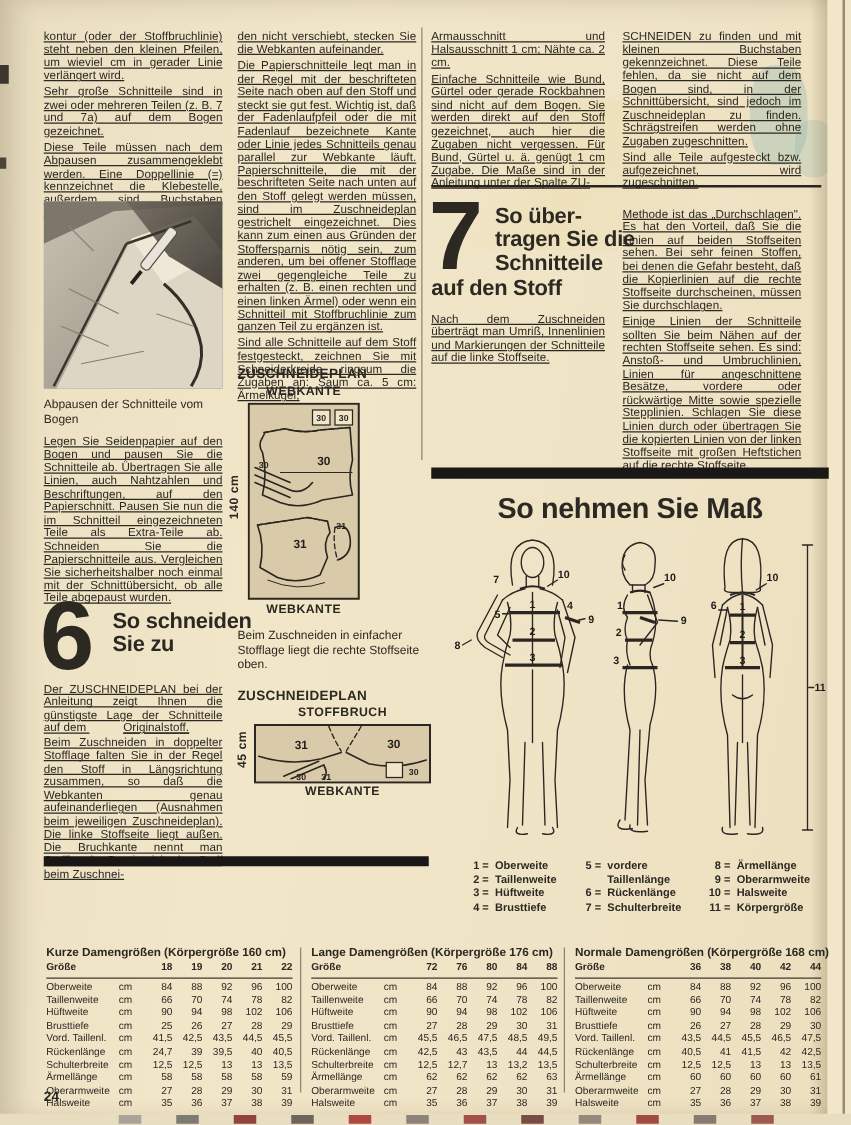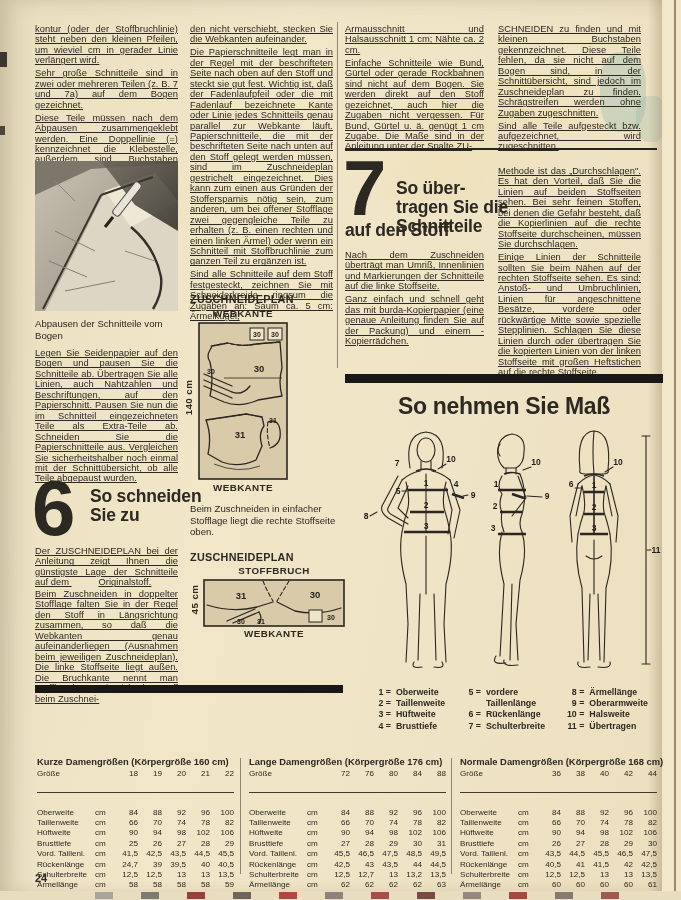--- a/index.html
+++ b/index.html
@@ -21,21 +21,21 @@
   .mass-title{font-weight:700;font-size:23px;letter-spacing:-.3px;text-align:center;}
   .legend{display:flex;font-size:8.8px;font-weight:700;line-height:11.2px;}
   .legend-col{margin-right:14px;}
   .legend-item{display:flex;}
   .lnum{width:19px;text-align:right;margin-right:5px;white-space:nowrap;flex:none;}
   .llab{white-space:pre-line;}
   .tables-head{font-weight:700;font-size:21px;letter-spacing:-.3px;}
   .mtable{position:absolute;width:197px;font-size:8.1px;line-height:8.3px;}
   .mt-title{font-weight:700;font-size:9.4px;margin-bottom:4px;white-space:nowrap;}
   .mt-row{display:flex;align-items:baseline;}
-  .mt-head{font-weight:400;padding-bottom:13px;border-bottom:1.2px solid #413a30;margin-bottom:16px;}
+  .mt-head{font-weight:700;padding-bottom:3px;border-bottom:1.2px solid #413a30;margin-bottom:3px;}
   .mt-label{width:58px;flex:none;}
   .mt-unit{width:19px;flex:none;}
   .mt-val{flex:1;text-align:right;}
   .mt-body .mt-row{margin-bottom:2.1px;}
   .photo{background:#b5ada0;}
   svg text{font-family:"Liberation Sans",sans-serif;}
   .dsolid{fill:none;stroke:#2b2621;stroke-width:1.3;stroke-linecap:round;stroke-linejoin:round;}
   .ddash{fill:none;stroke:#2b2621;stroke-width:1.1;stroke-dasharray:4 2.6;stroke-linecap:round;}
   .dthin{fill:none;stroke:#2b2621;stroke-width:.8;}
   .dbg{fill:#d9cbaa;stroke:#2b2621;stroke-width:1.6;}
@@ -176,29 +176,28 @@
       <text x="58" y="45" class="dnum2">31</text>
       <rect x="106" y="31" width="13" height="12" class="dbox"></rect>
       <text x="128" y="41" class="dnum2">30</text>
     </svg>
   </div>
   <div class="abs vlab" style="left:170px;top:594px;width:48px;">45 cm</div>
   <div class="abs dlabel" style="left:203px;top:628px;width:142px;">WEBKANTE</div>
 
   <div class="abs" style="left:345px;top:148px;width:312px;height:2px;background:#26241f;"></div>
   <div class="abs sec-num" style="left:343px;top:158px;">7</div>
-  <div class="abs sec-title" style="left:396px;top:163px;width:120px;margin-top:16px;">
+  <div class="abs sec-title" style="left:396px;top:163px;width:120px;">
     <div>So über-</div>
     <div>tragen Sie die</div>
     <div>Schnitteile</div>
   </div>
   <div class="abs sec-title" style="left:345px;top:221px;">auf den Stoff</div>
   <div class="abs body-col" style="left:345px;top:250px;width:139px;">
       <p class="para">Nach dem Zuschneiden überträgt man Umriß, Innenlinien und Markierungen der Schnitteile auf die linke Stoffseite.</p>
-      <p class="para">Ganz einfach und schnell geht das mit burda-Kopierpapier (eine genaue Anleitung finden Sie auf der Packung) und einem -Kopierrädchen.</p>
     </div>
   <div class="abs body-col" style="left:498px;top:166px;width:143px;">
       <p class="para">Methode ist das „Durchschlagen". Es hat den Vorteil, daß Sie die Linien auf beiden Stoffseiten sehen. Bei sehr feinen Stoffen, bei denen die Gefahr besteht, daß die Kopierlinien auf die rechte Stoffseite durchscheinen, müssen Sie durchschlagen.</p>
       <p class="para">Einige Linien der Schnitteile sollten Sie beim Nähen auf der rechten Stoffseite sehen. Es sind: Anstoß- und Umbruchlinien, Linien für angeschnittene Besätze, vordere oder rückwärtige Mitte sowie spezielle Stepplinien. Schlagen Sie diese Linien durch oder übertragen Sie die kopierten Linien von der linken Stoffseite mit großen Heftstichen auf die rechte Stoffseite.</p>
     </div>
 
   <div class="abs bar" style="left:345px;top:374px;width:318px;height:9px;"></div>
   <div class="abs mass-title" style="left:345px;top:393px;width:318px;">So nehmen Sie Maß</div>
   <div class="abs" style="left:350px;top:424px;width:312px;height:258px;">
     <svg width="312" height="258" viewBox="0 0 312 258">
@@ -321,21 +320,21 @@
         <div class="legend-item">
           <span class="lnum">9 =</span>
           <span class="llab">Oberarmweite</span>
         </div>
         <div class="legend-item">
           <span class="lnum">10 =</span>
           <span class="llab">Halsweite</span>
         </div>
         <div class="legend-item">
           <span class="lnum">11 =</span>
-          <span class="llab">Übertragen</span>
+          <span class="llab">Körpergröße</span>
         </div>
       </div>
     </div>
 
   <div class="abs" style="left:37px;top:758px;width:620px;height:122px;">
       <div class="mtable" style="left: 0px; top: 0px;">
         <div class="mt-title">Kurze Damengrößen (Körpergröße 160 cm)</div>
         <div class="mt-row mt-head">
           <span class="mt-label">Größe</span>
           <span class="mt-unit"></span>

